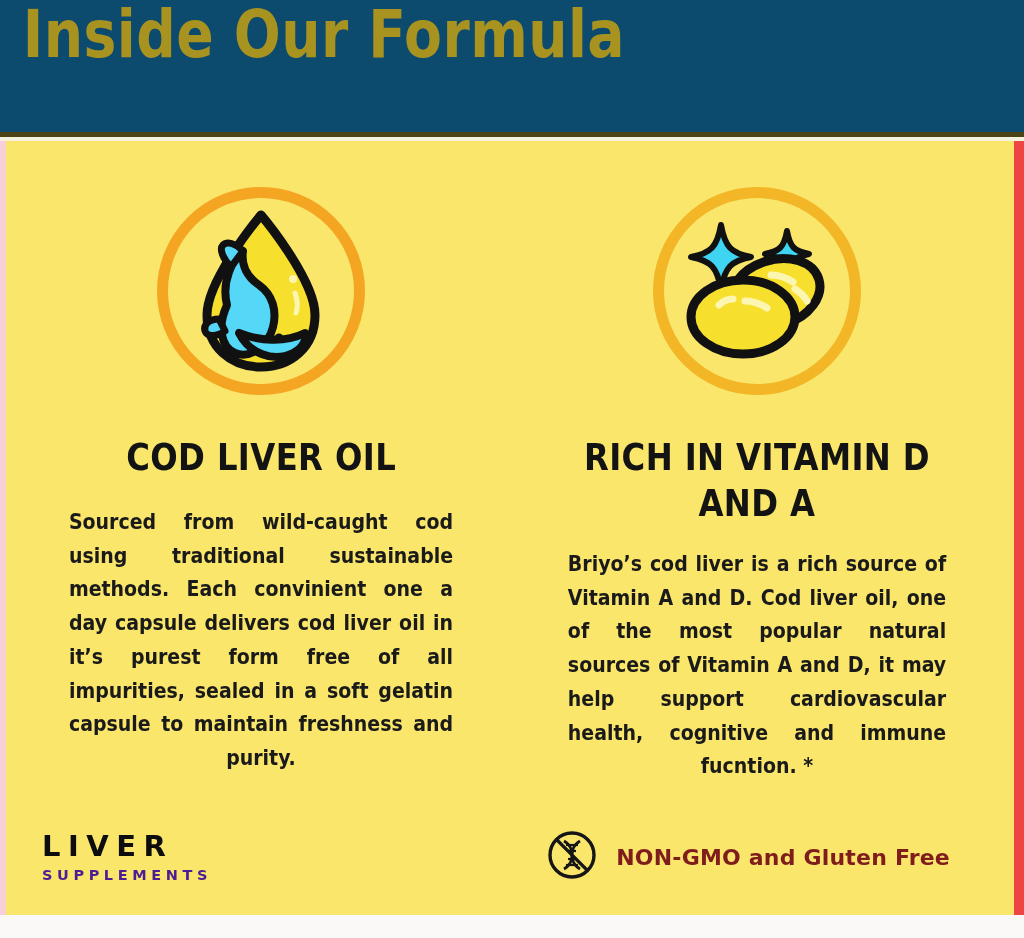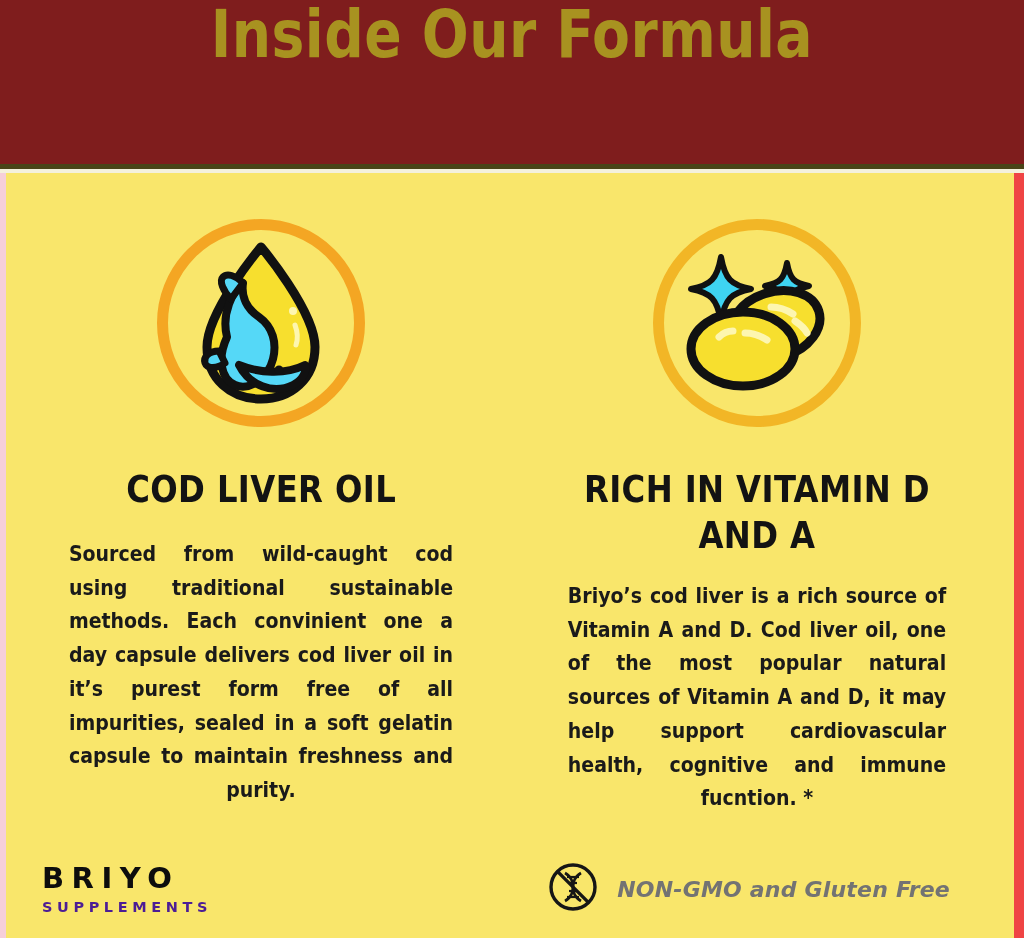--- a/index.html
+++ b/index.html
@@ -11,25 +11,25 @@
     width: 1024px;
     height: 938px;
     background: #faf9f7;
     font-family: "DejaVu Sans", "Liberation Sans", sans-serif;
     overflow: hidden;
     position: relative;
   }
 
   
   .header {
-    height: 164px;
-    background: #7f1d1d;
+    height: 132px;
+    background: #0c4a6e;
     display: flex;
     align-items: flex-start;
-    justify-content: center;
+    justify-content: flex-start;
     box-sizing: border-box;
     padding-top: 2px;
   }
   .header-title {
     font-family: "DejaVu Sans Condensed", "DejaVu Sans", "Liberation Sans", sans-serif;
     font-size: 66px;
     font-weight: 700;
     color: #a89220;
     letter-spacing: 0.5px;
     line-height: 1.0;
@@ -163,22 +163,21 @@
   .claim {
     display: flex;
     align-items: center;
     gap: 18px;
     margin-right: 28px;
   }
   .claim-text {
     font-family: "DejaVu Sans", "Liberation Sans", sans-serif;
     font-size: 22px;
     font-weight: 700;
-    font-style: italic;
-    color: #737373;
+    color: #7f1d1d;
     letter-spacing: 0.2px;
   }
 </style>
 </head>
 <body>
 
 <div class="header">
   <div class="header-title">Inside Our Formula</div>
 </div>
 
@@ -241,21 +240,21 @@
       <div class="card-heading two-line">RICH IN VITAMIN D AND A</div>
 
       <div class="card-body">Briyo’s cod liver is a rich source of Vitamin A  and D. Cod liver oil, one of the most popular natural sources of Vitamin A and D, it may help support cardiovascular health, cognitive and immune fucntion. *</div>
     </div>
 
   </div>
 
   <div class="footer">
 
     <div class="brand">
-      <div class="brand-name">BRIYO</div>
+      <div class="brand-name">LIVER</div>
       <div class="brand-sub">SUPPLEMENTS</div>
     </div>
 
     <div class="claim">
       <span>
         <svg width="52" height="52" viewBox="0 0 52 52" aria-hidden="true">
           <circle cx="26" cy="26" r="22" fill="none" stroke="#161616" stroke-width="3.4"></circle>
           <line x1="10.4" y1="10.4" x2="41.6" y2="41.6" stroke="#161616" stroke-width="3.4"></line>
 
           <path d="M18 12 C32 20 20 32 34 40" fill="none" stroke="#161616" stroke-width="2.6"></path>

